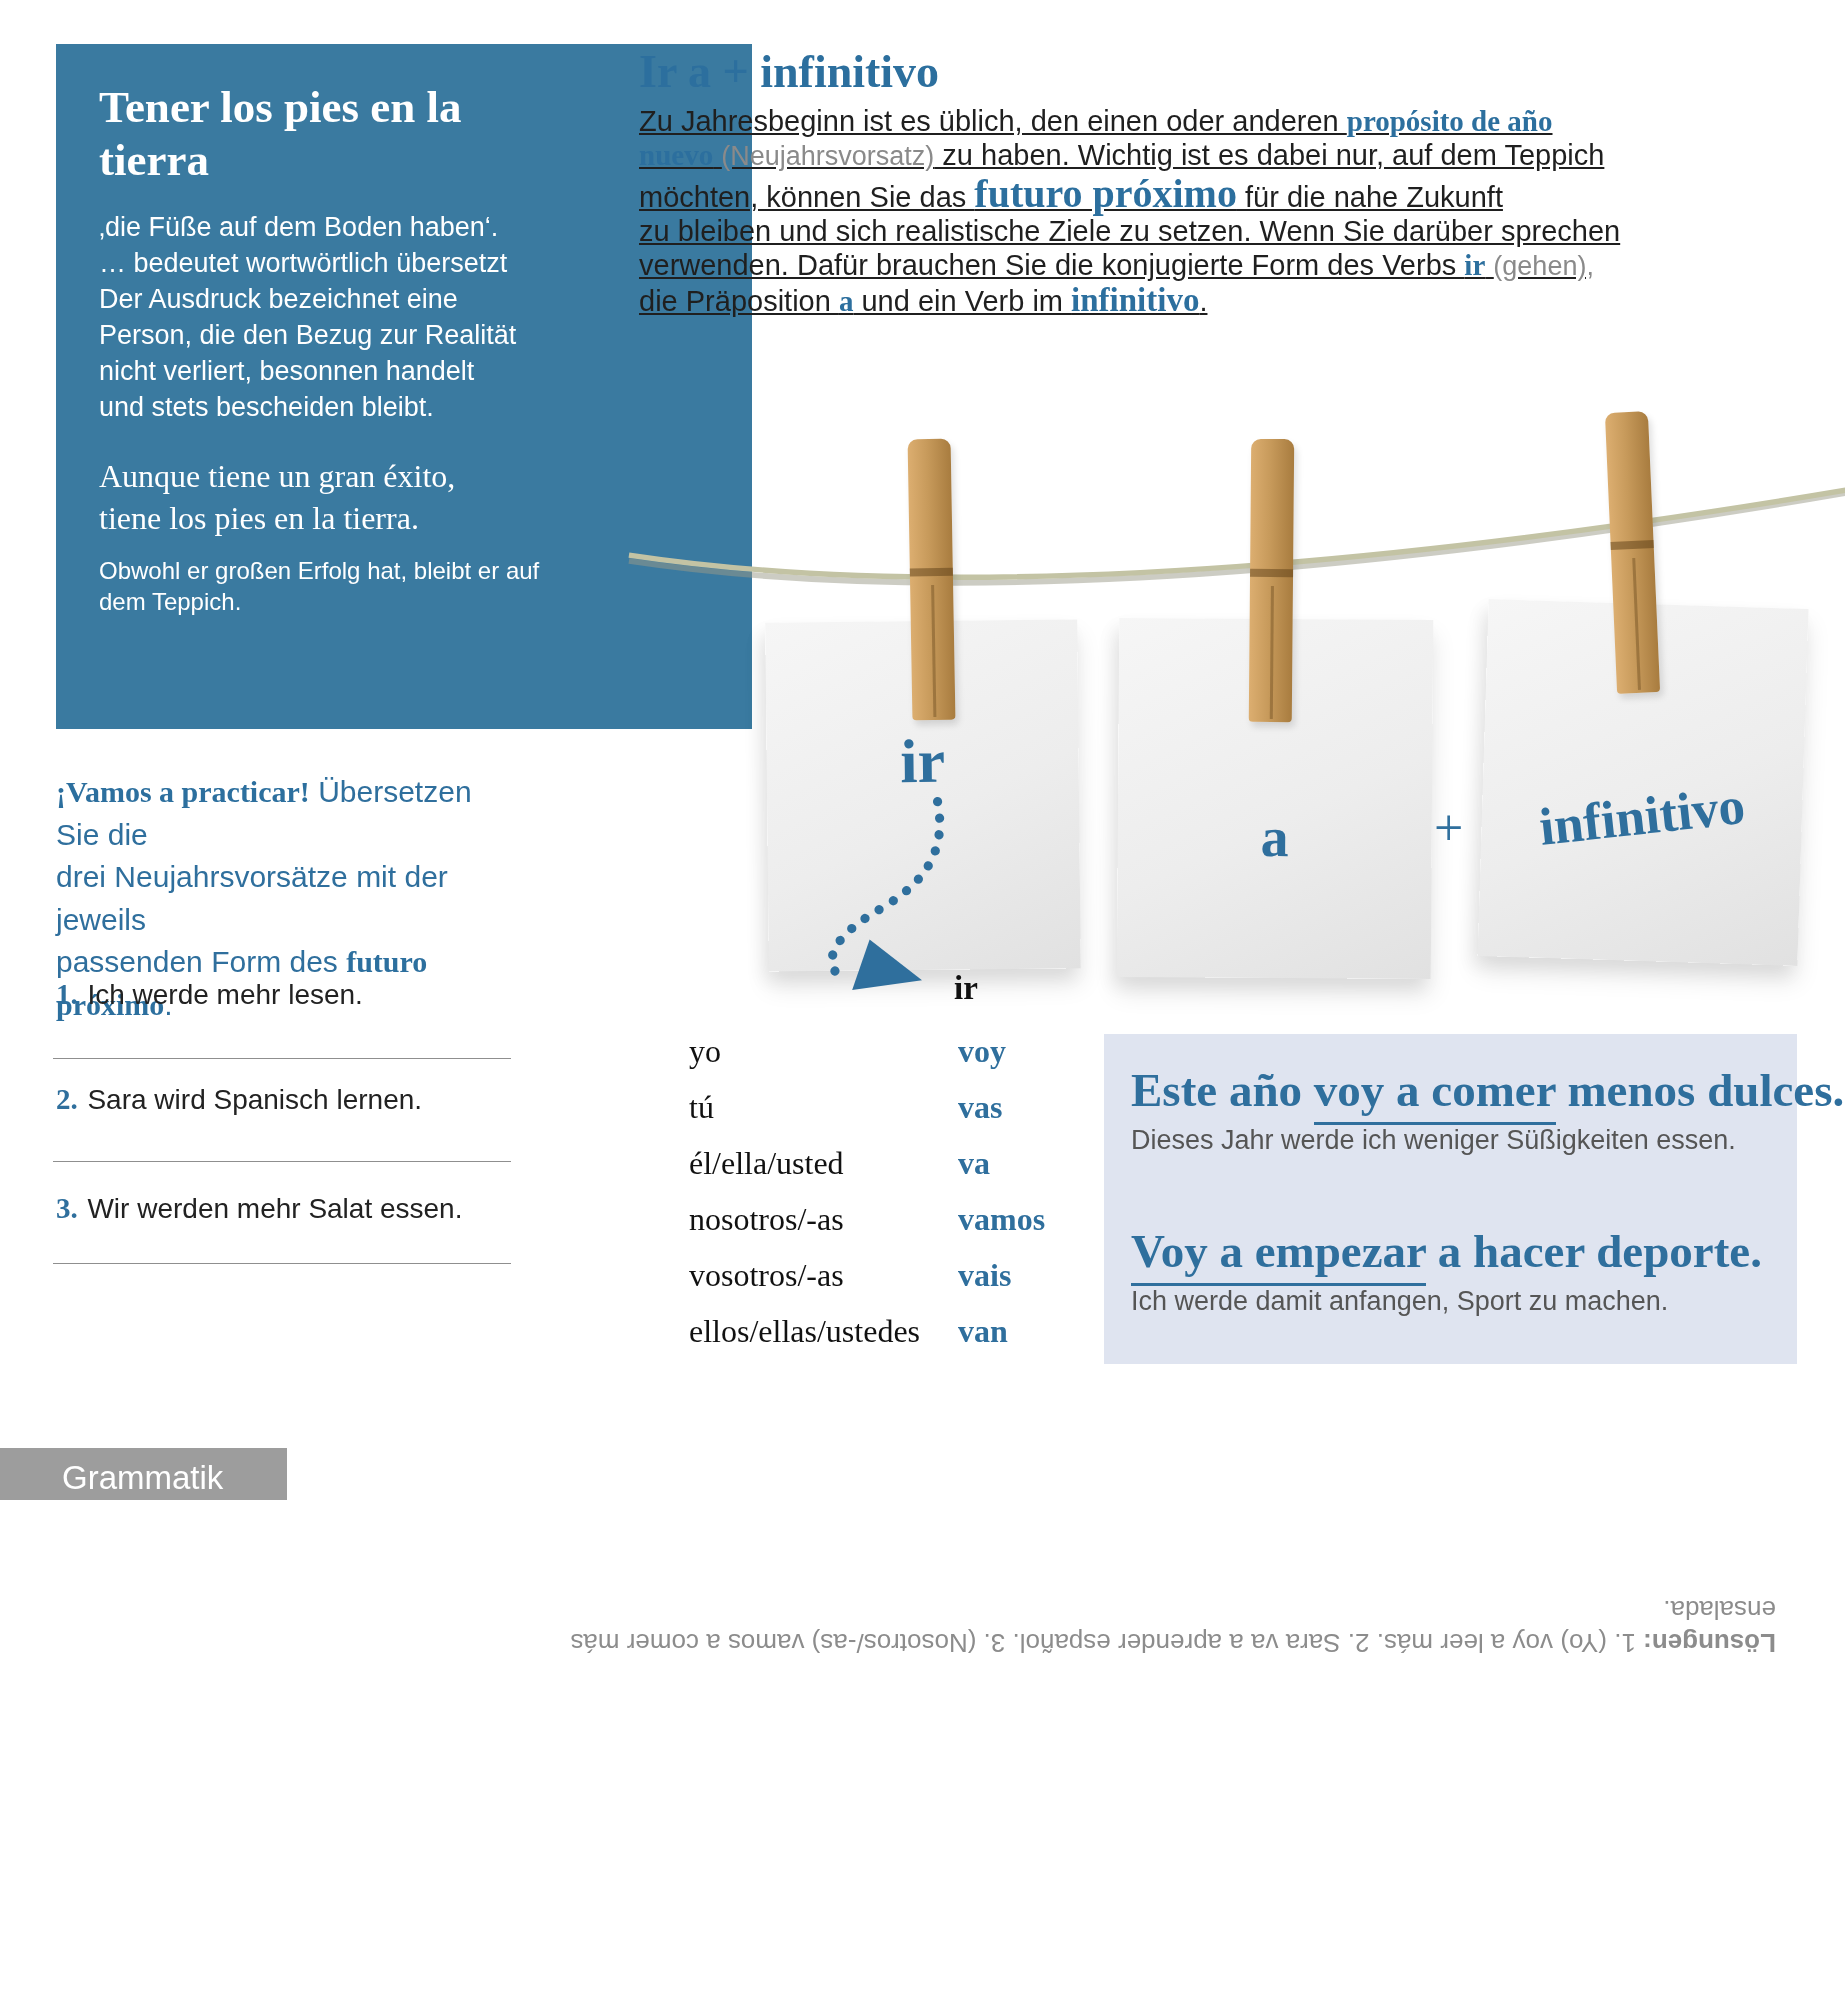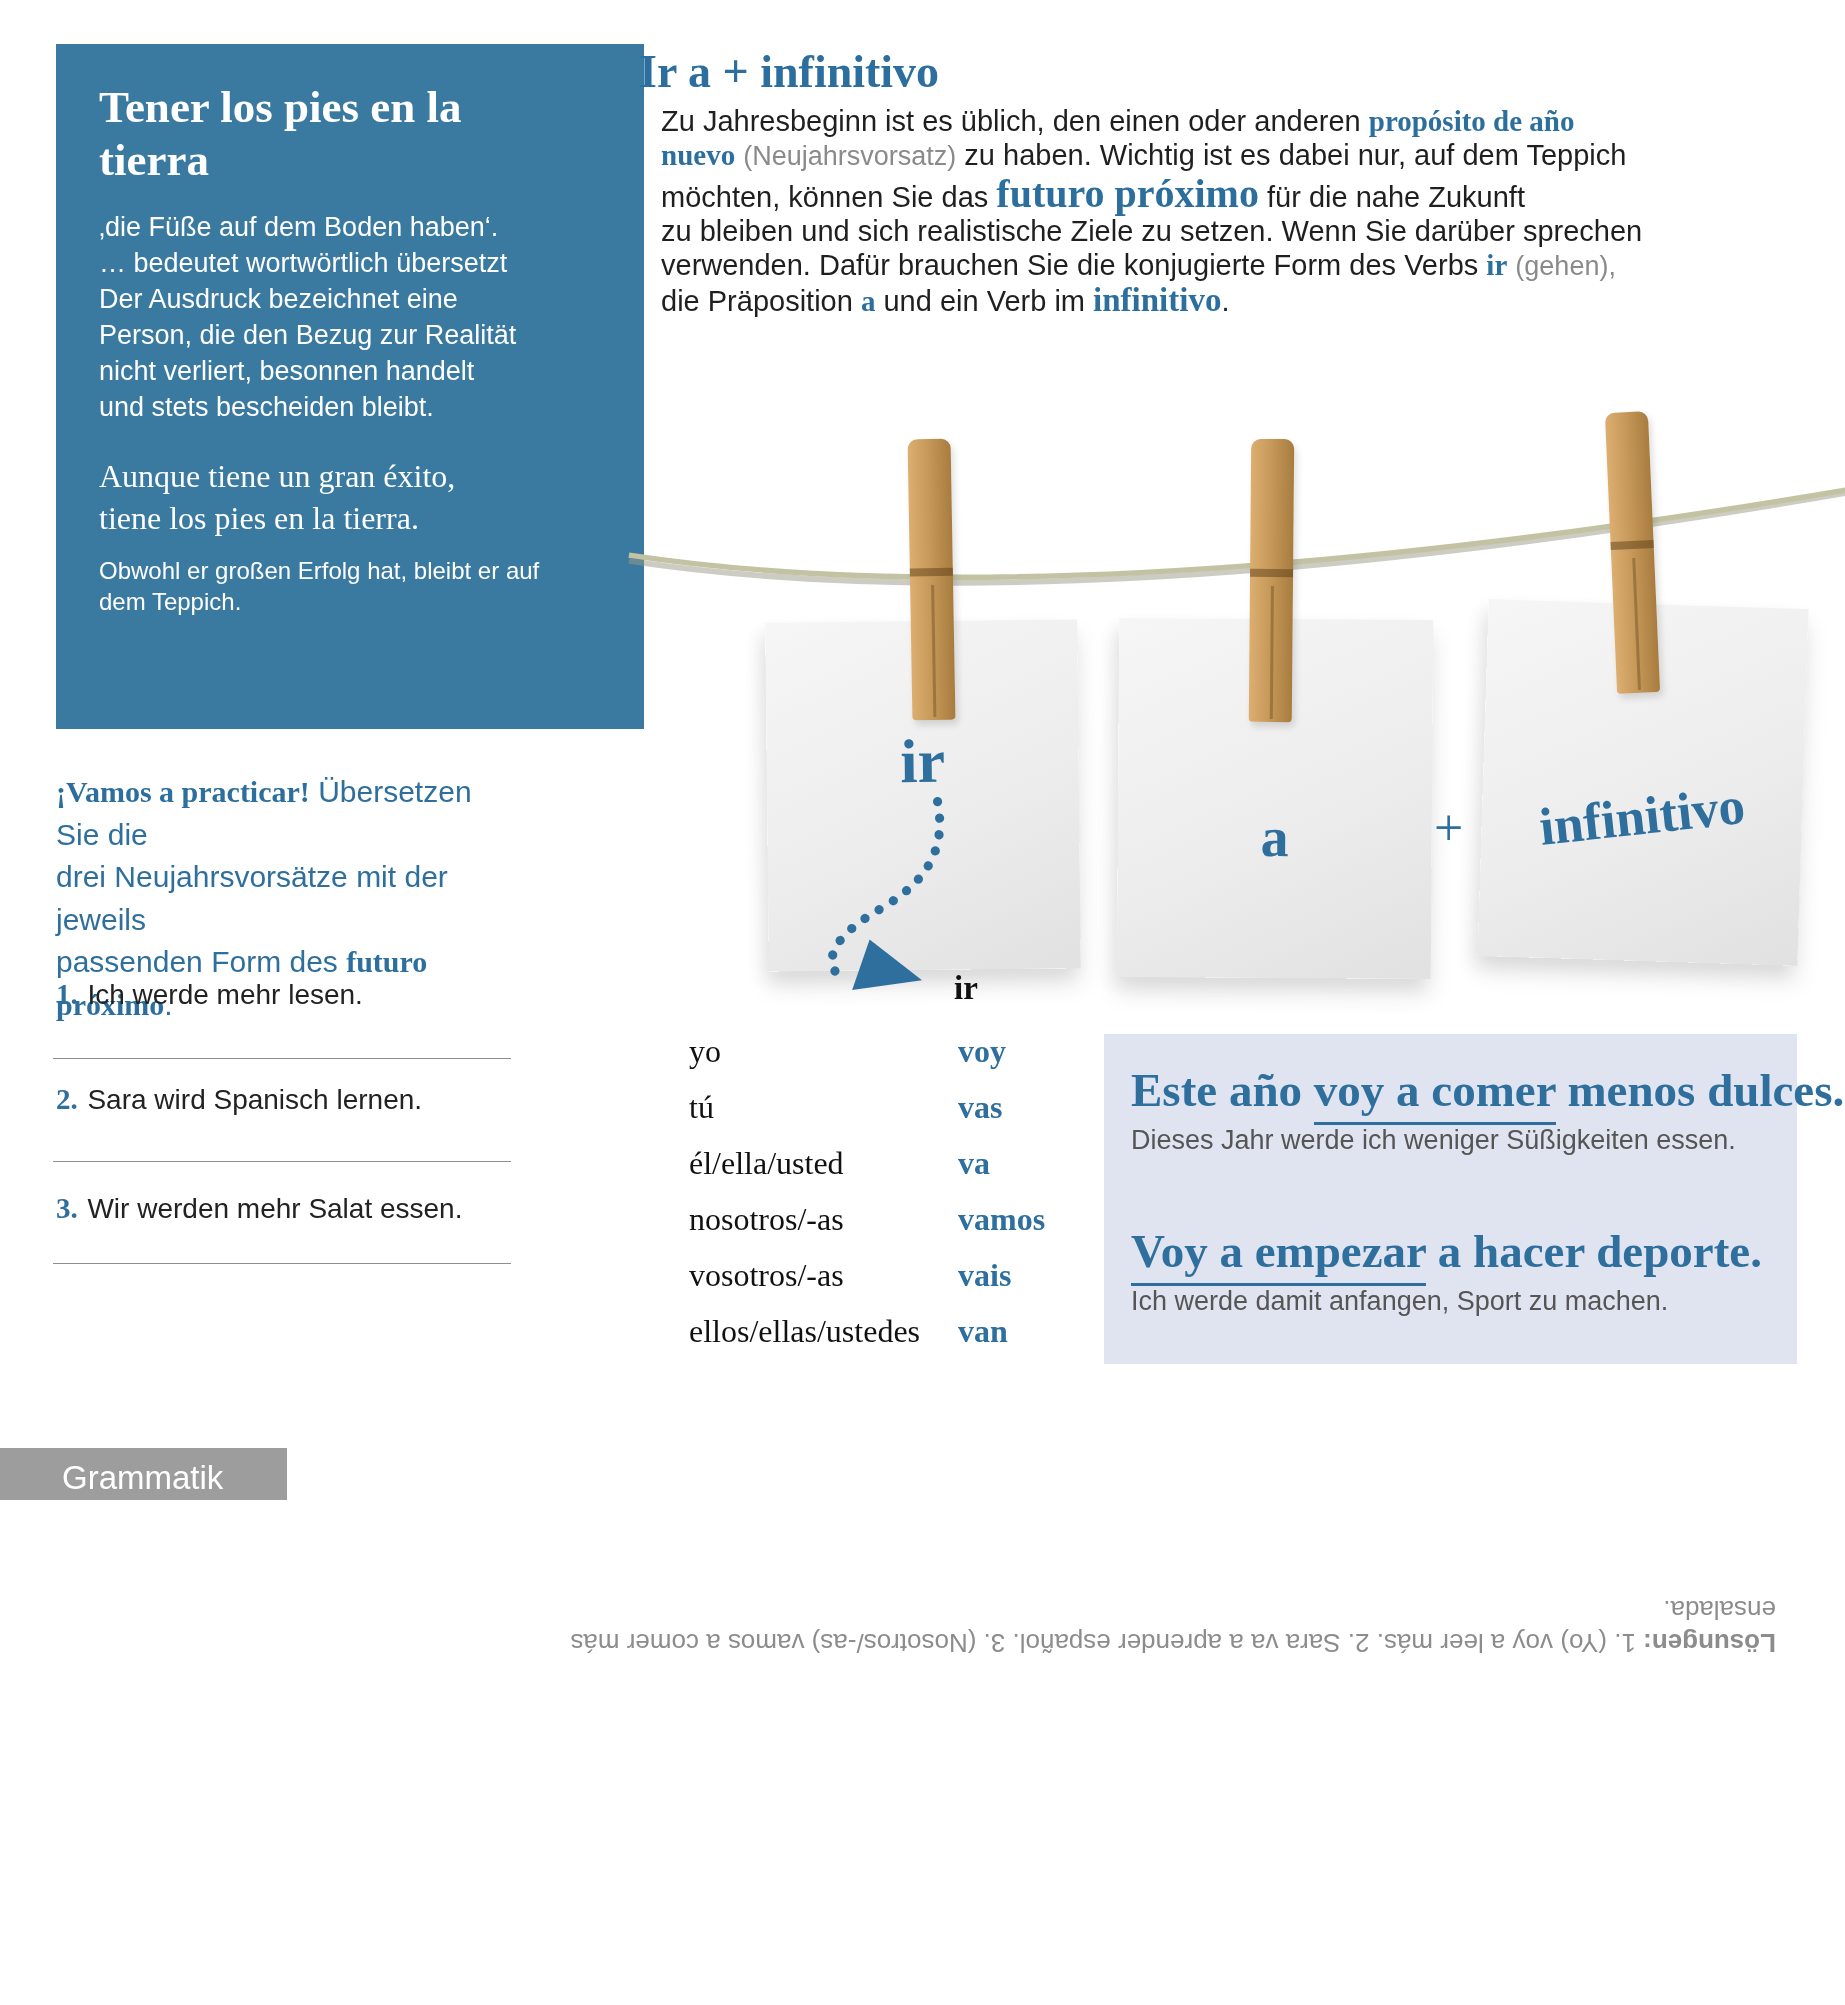--- a/index.html
+++ b/index.html
@@ -1,38 +1,38 @@
 <!DOCTYPE html>
 <html><head>
 <meta charset="utf-8">
 <style>
   html,body{margin:0;padding:0;background:#fff;}
   #canvas{position:relative;width:1846px;height:2006px;background:#ffffff;overflow:hidden;
           font-family:"Liberation Sans",sans-serif;color:#1d1d1d;}
   .abs{position:absolute;}
 
   
-  .sidebar-box{left:56px;top:44px;width:588px;height:685px;background:#3a7aa0;
+  .sidebar-box{left:56px;top:44px;width:696px;height:685px;background:#3a7aa0;
                box-sizing:border-box;padding:37px 39px 16px 43px;color:#fff;}
   .sb-title{font-family:"Liberation Serif",serif;font-weight:bold;font-size:45px;line-height:1.18;}
   .sb-body{margin-top:23px;font-size:27px;line-height:1.33;font-weight:300;}
   .sb-quote{margin-top:29px;font-family:"Liberation Serif",serif;font-size:32px;line-height:1.32;}
   .sb-quote-de{margin-top:15.5px;font-size:24px;line-height:1.3;}
 
   
   .practice-intro{left:56px;top:771px;width:466px;color:#2f6f9d;font-size:30px;line-height:1.42;}
 
   .ex-item{font-size:28px;color:#222;}
   .ex-num{font-family:"Liberation Serif",serif;font-weight:bold;color:#2f6f9d;font-size:29px;margin-right:9.7px;}
   .rule{height:0;border-top:1.9px solid #8f8f8f;}
 
   
   .main-heading{left:639px;top:45px;font-family:"Liberation Serif",serif;font-weight:bold;
                 font-size:46px;color:#2c6f9e;}
-  .intro{left:661px;top:105px;width:1179px;font-size:29px;line-height:33px;color:#1f1f1f;}
+  .intro{left:639px;top:105px;width:1179px;font-size:29px;line-height:33px;color:#1f1f1f;text-decoration:underline;}
   .intro > div{min-height:33px;margin-bottom:1px;}
   .s-sb{font-family:"Liberation Serif",serif;font-weight:bold;color:#2c6f9e;}
   .s-sbL{font-family:"Liberation Serif",serif;font-weight:bold;color:#2c6f9e;font-size:40px;line-height:1;}
   .s-sbM{font-family:"Liberation Serif",serif;font-weight:bold;color:#2c6f9e;font-size:33px;line-height:1;}
   .s-g{color:#8a8a8a;font-size:27px;}
   .s-b{font-weight:bold;}
   .s-u{border-bottom:3.9px solid #2f6f9d;padding-bottom:5.8px;}
 
   
   .photo-svg{left:0;top:0;pointer-events:none;}

